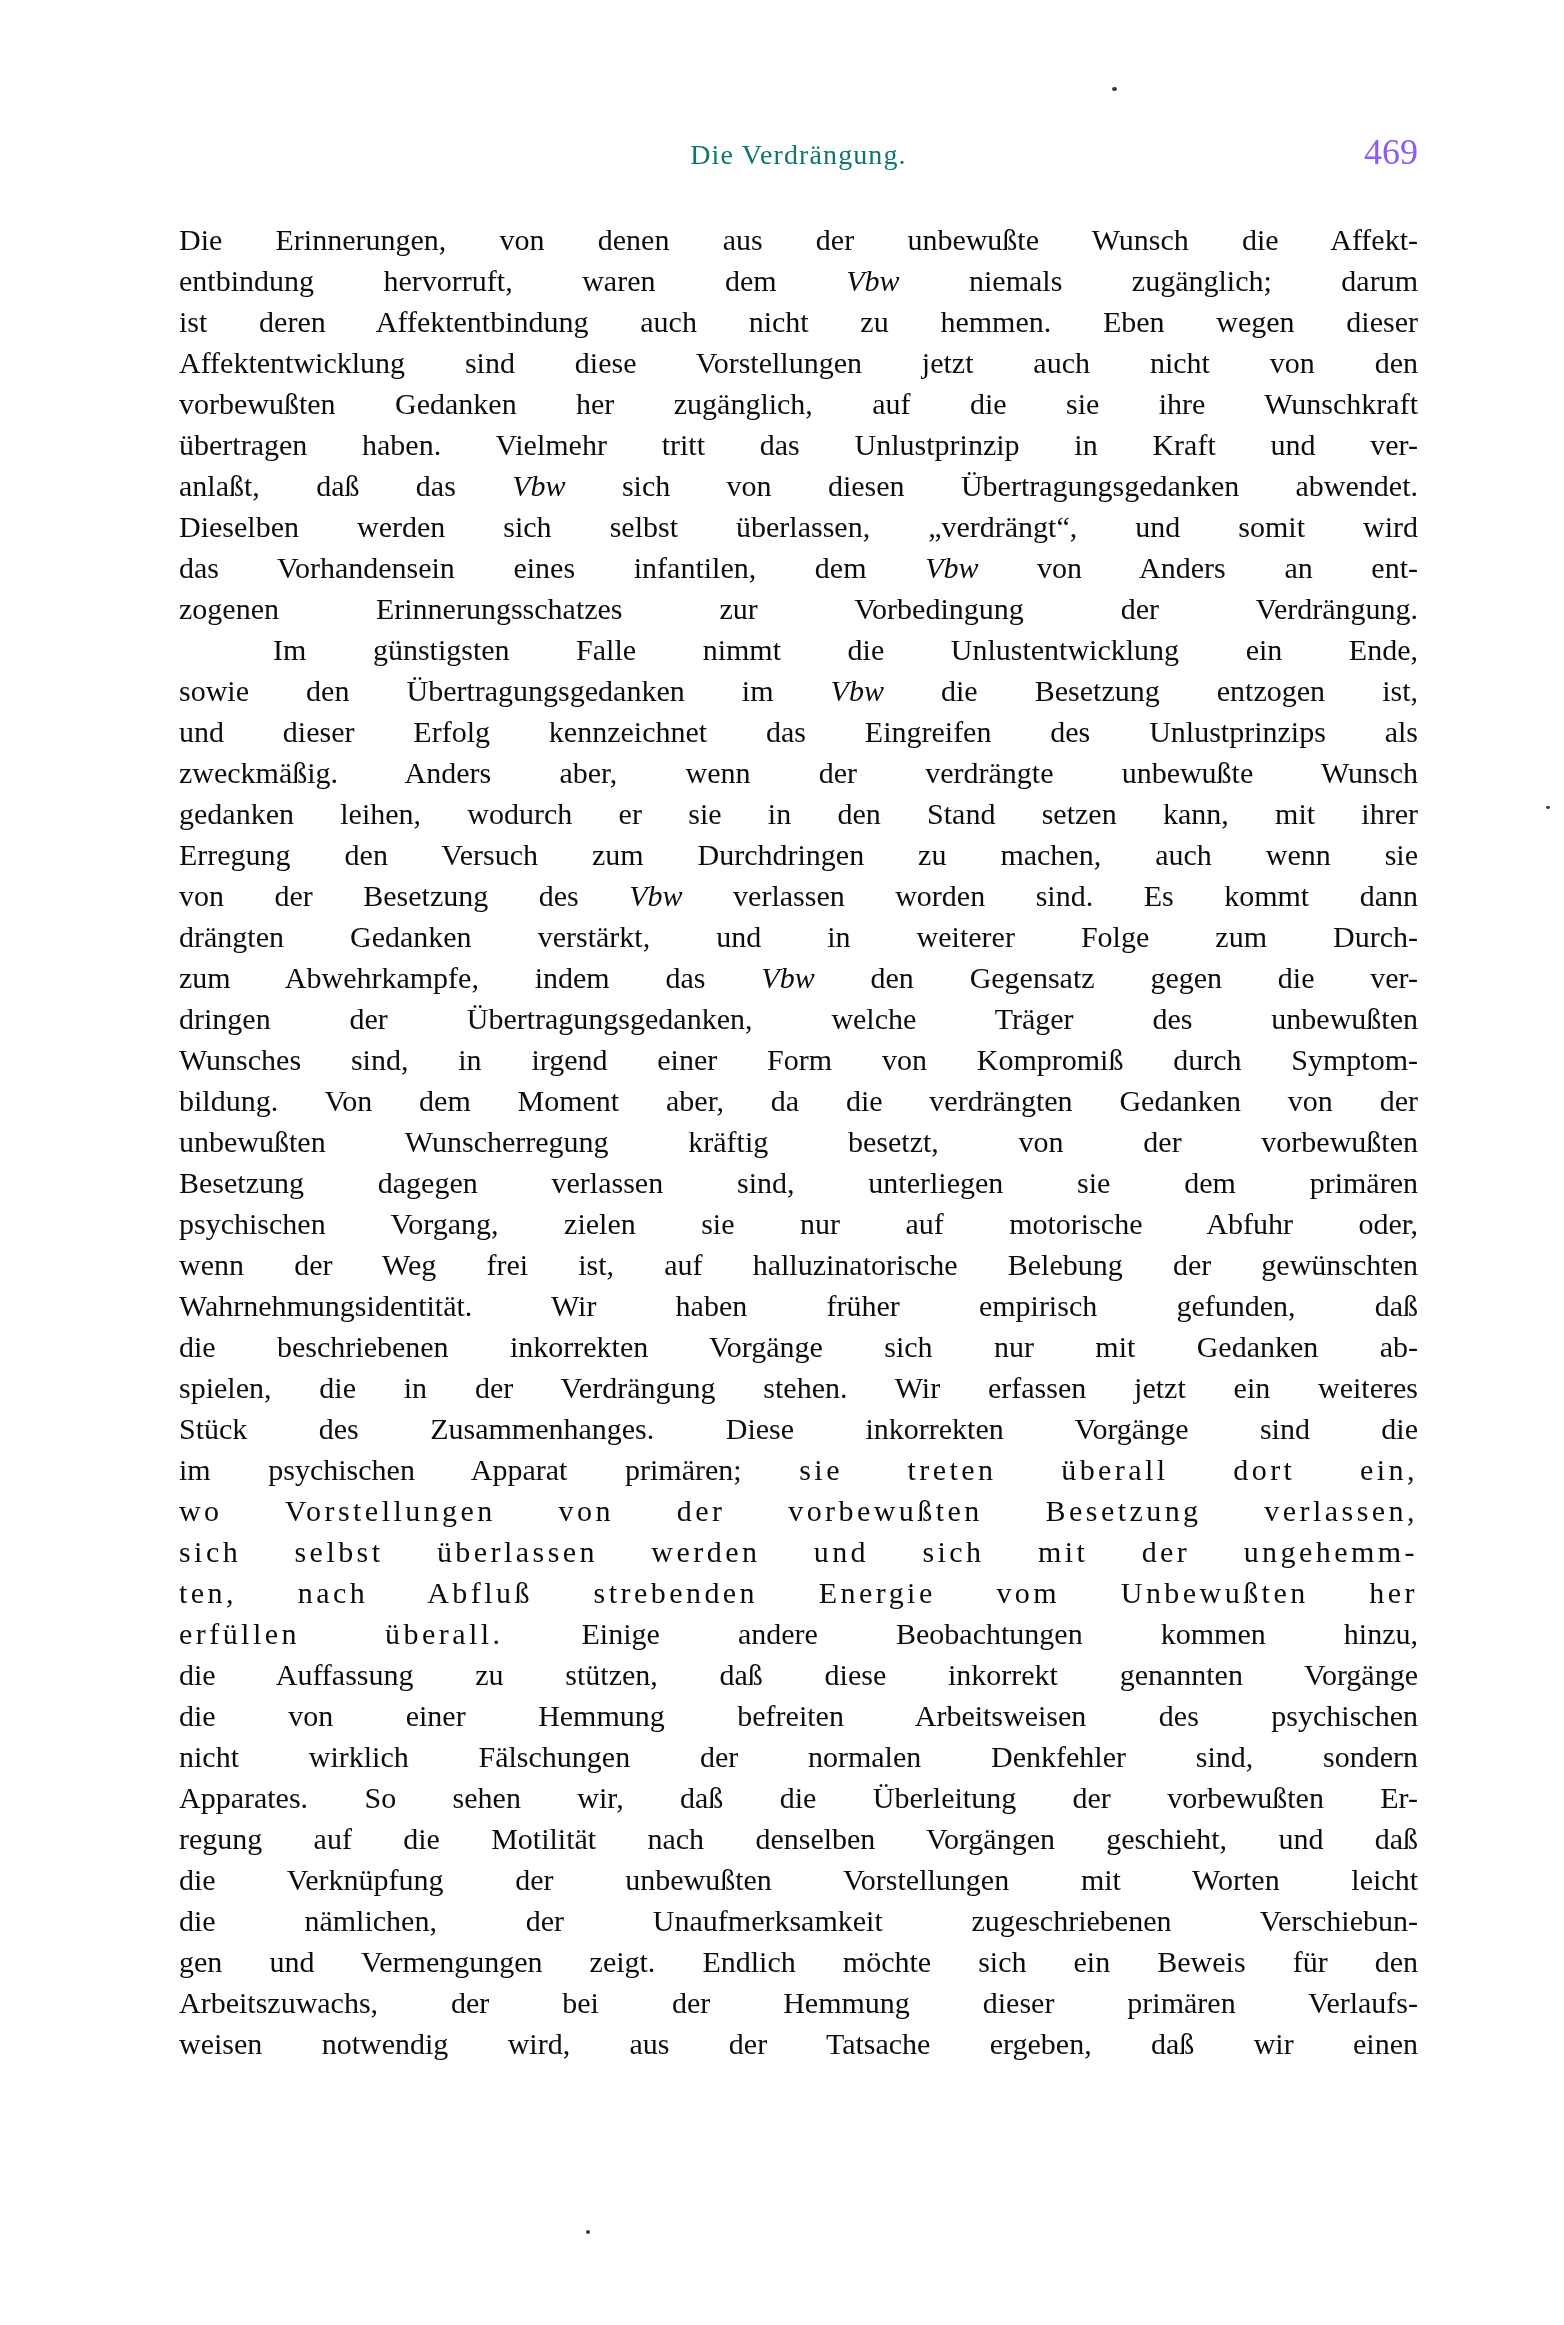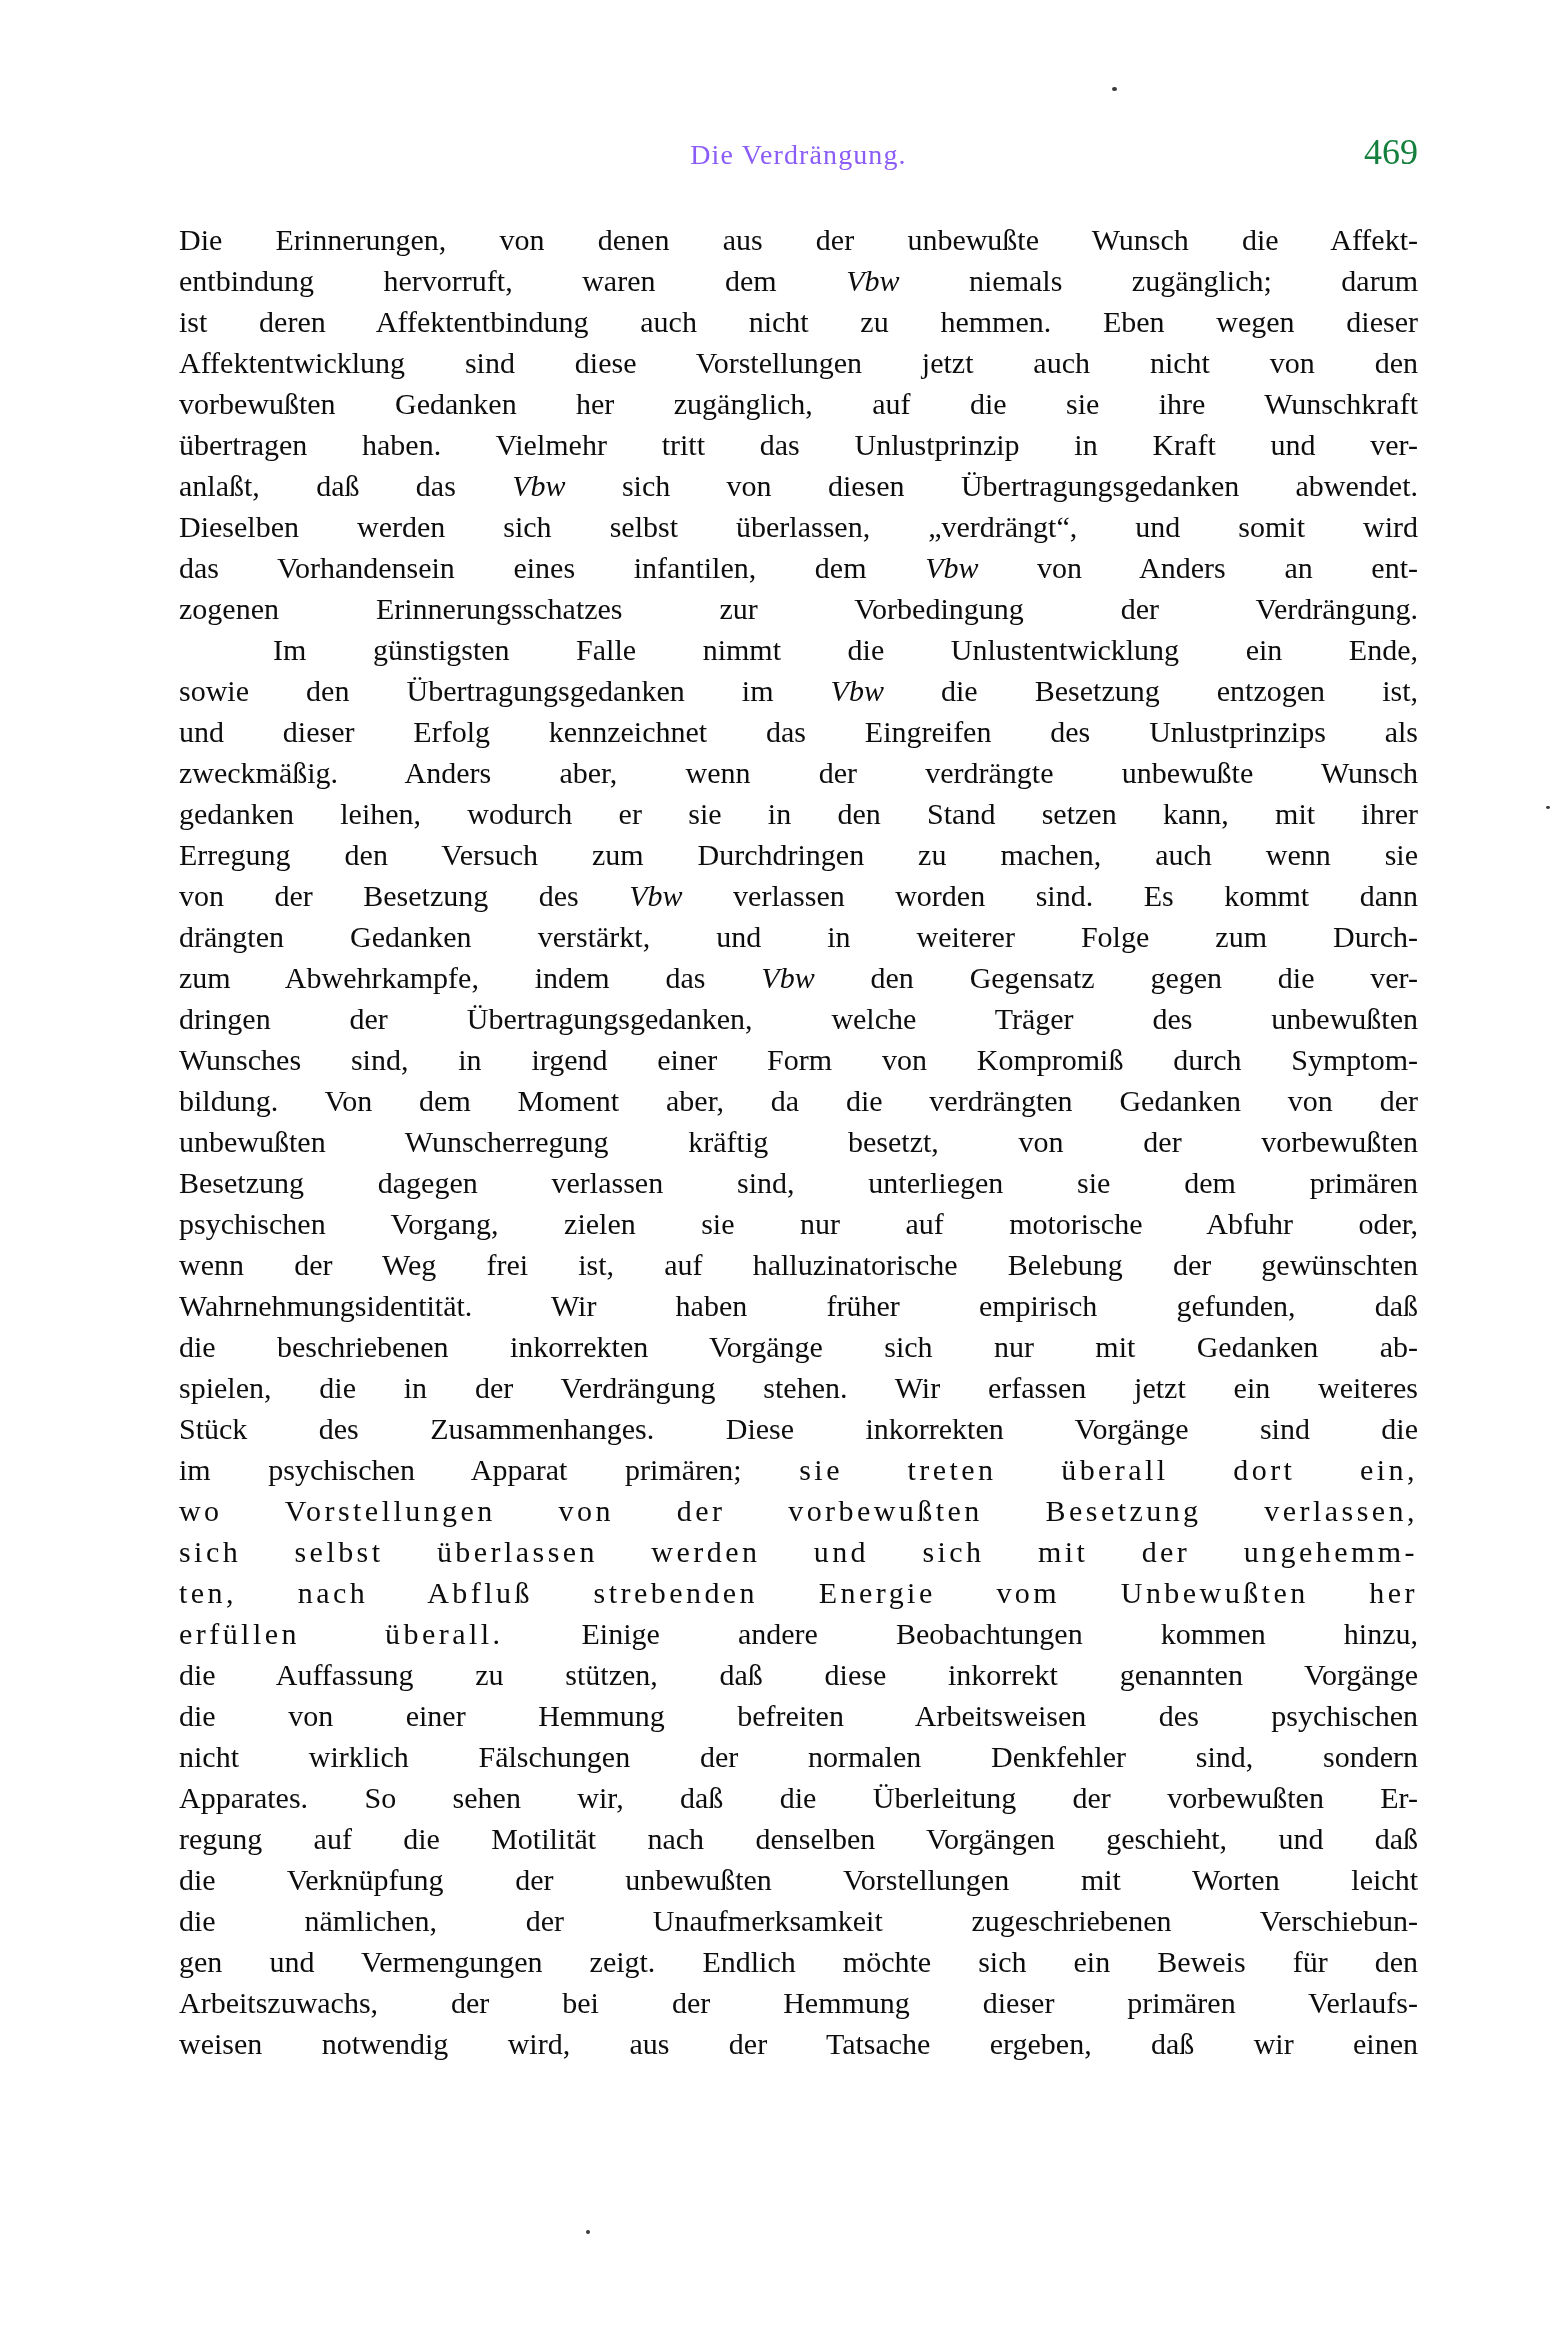--- a/index.html
+++ b/index.html
@@ -22,29 +22,29 @@
     left: 179px;
     width: 1239px;
     height: 41px;
   }
   .running-title {
     display: block;
     text-align: center;
     font-size: 28px;
     line-height: 36px;
     letter-spacing: 0.04em;
-    color: #8b5cf6;
+    color: #0f766e;
   }
   .page-number {
     position: absolute;
     right: 0;
     top: -4.7px;
     font-size: 36px;
     line-height: 40px;
-    color: #15803d;
+    color: #8b5cf6;
   }
   .text-block {
     position: absolute;
     top: 219px;
     left: 179px;
     width: 1239px;
     font-size: 30px;
   }
   .paragraph {
     margin: 0;

